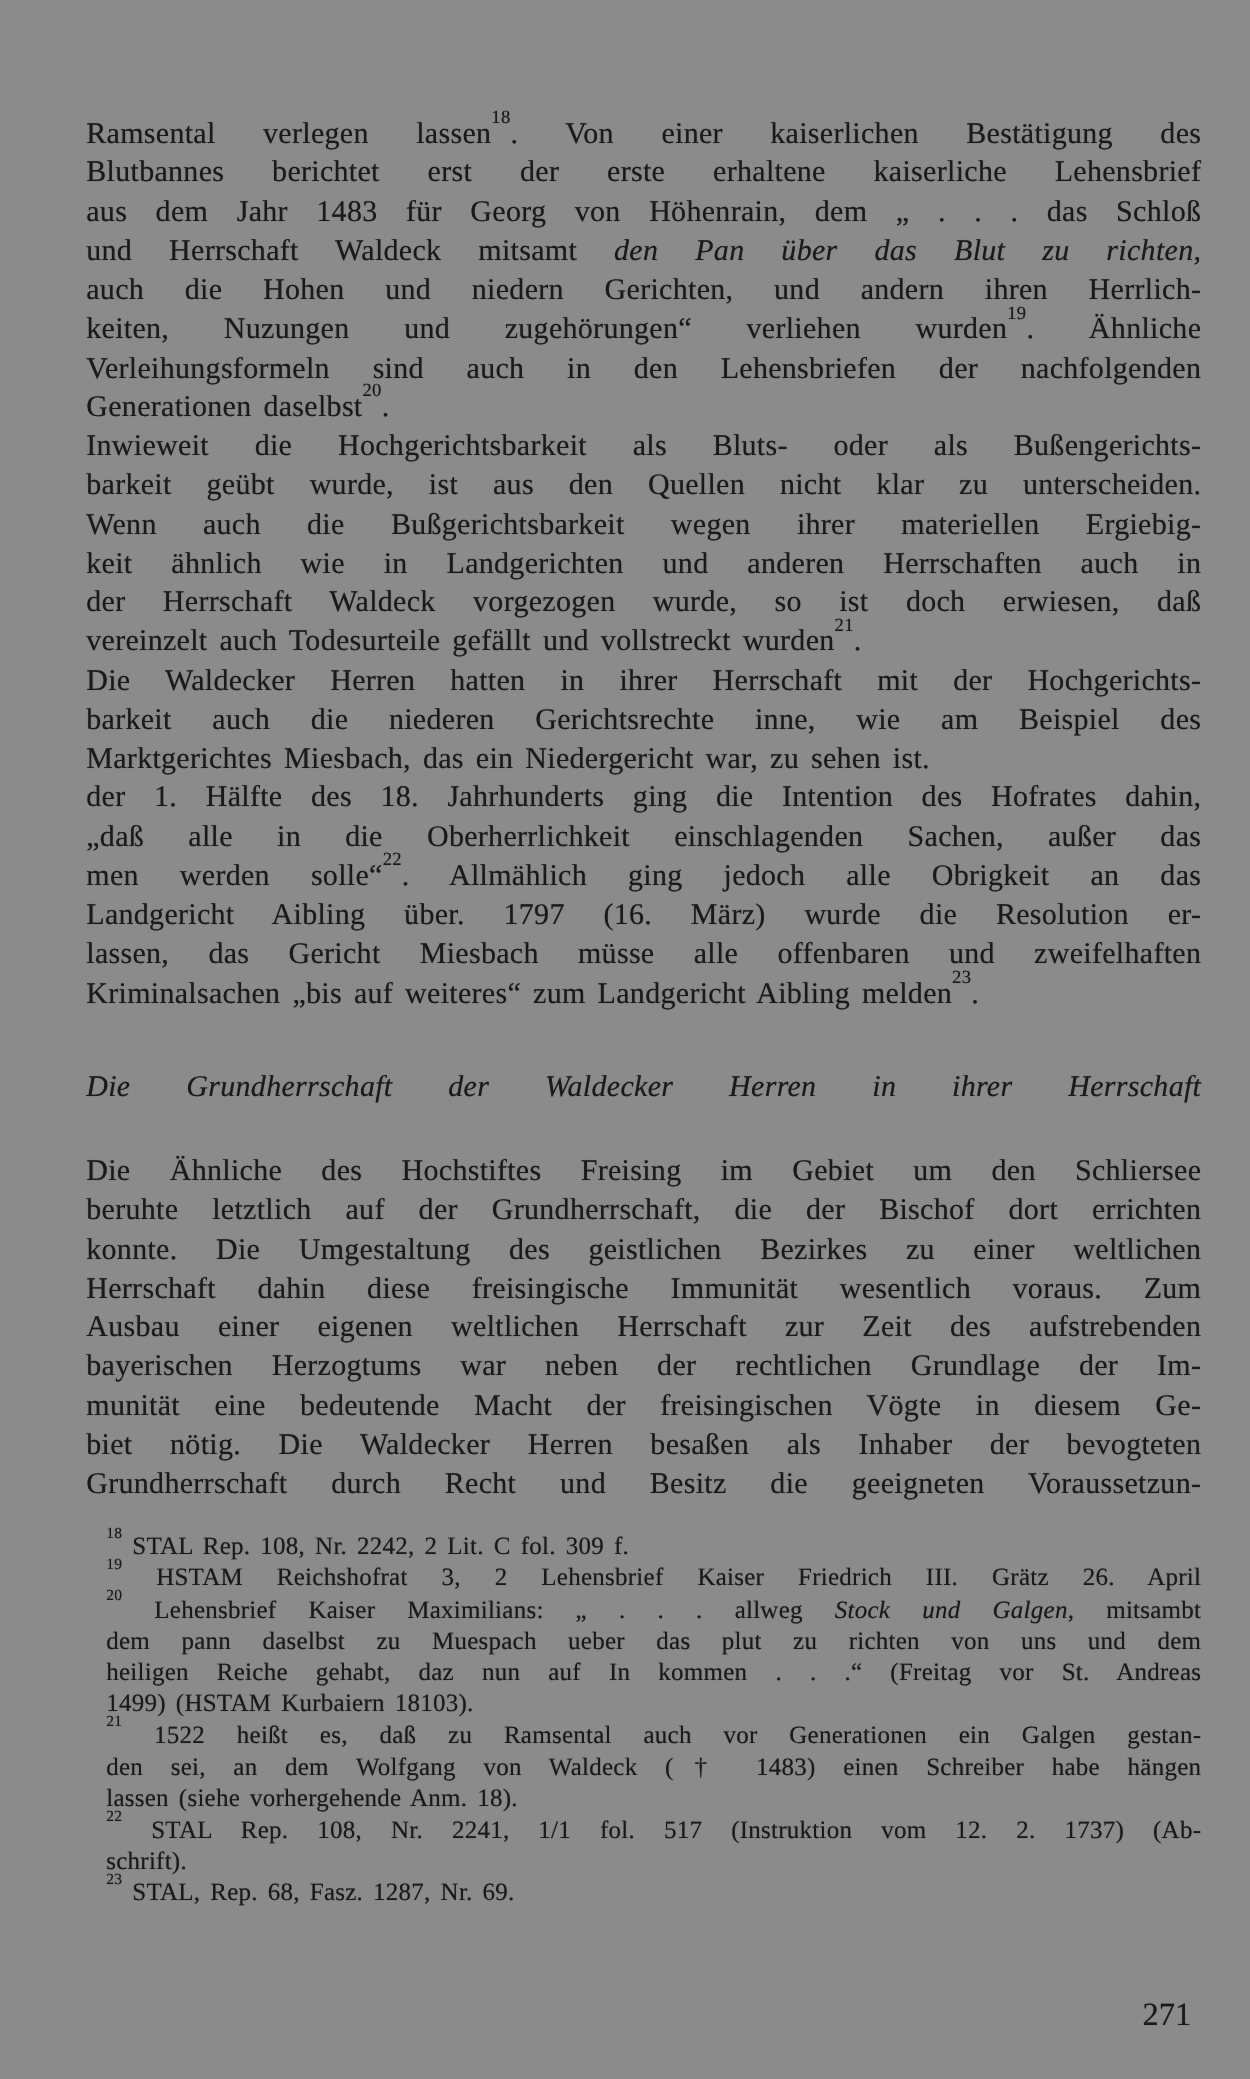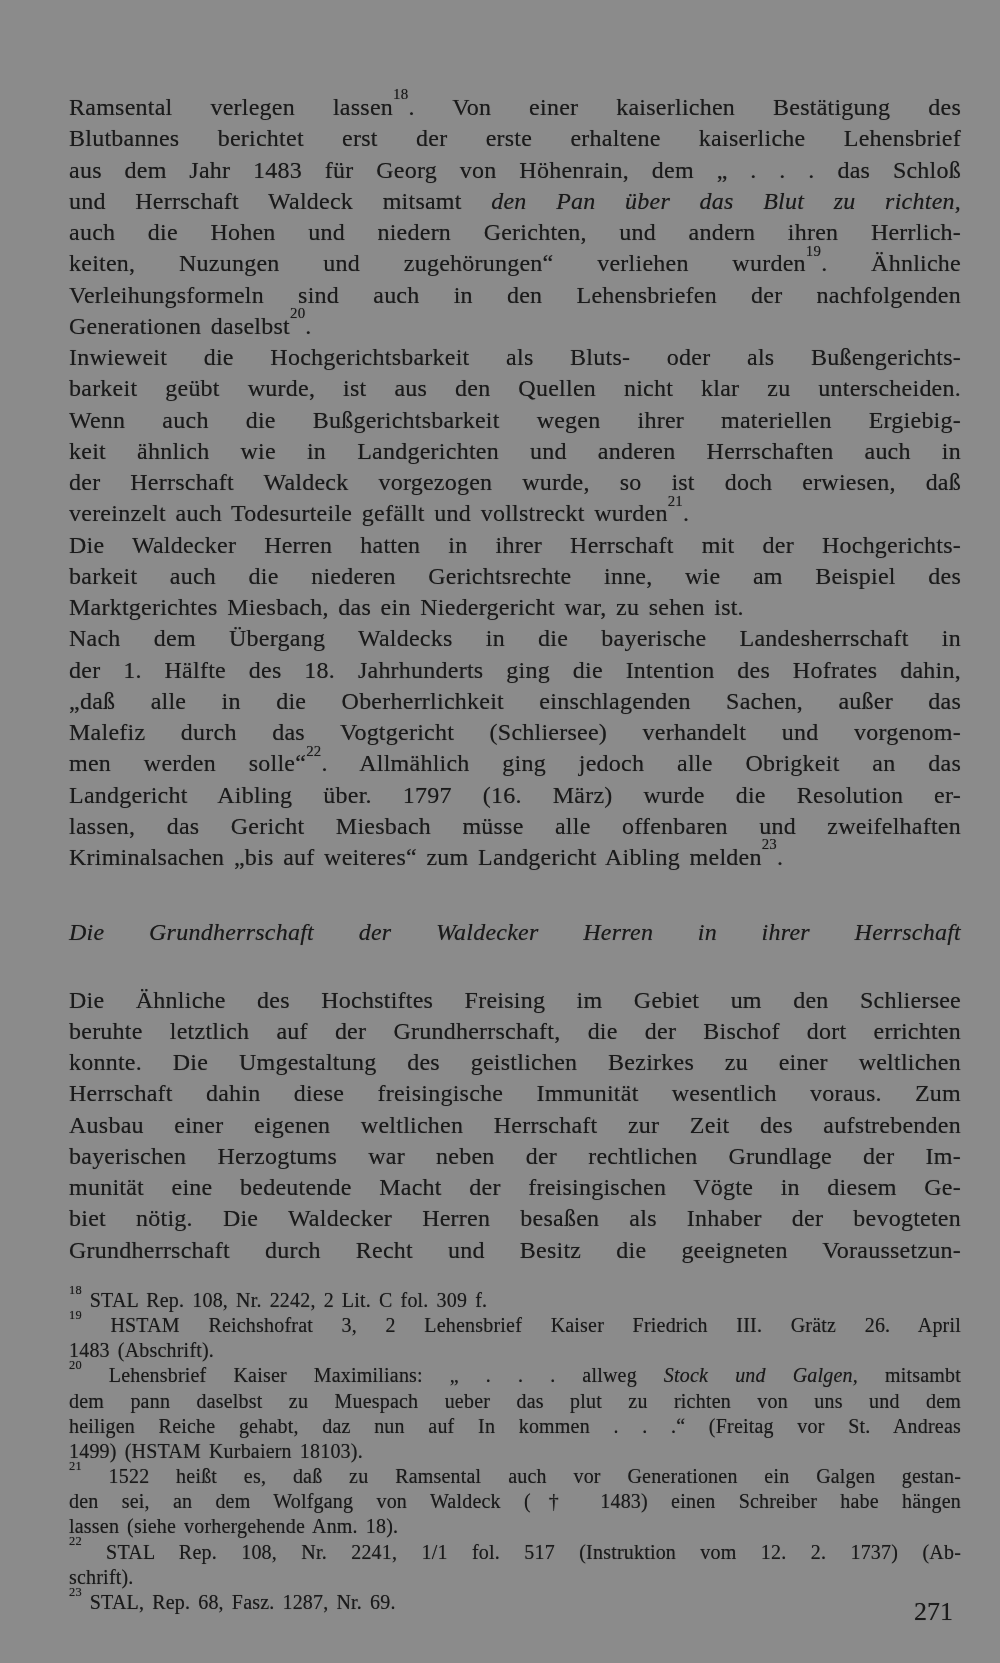--- a/index.html
+++ b/index.html
@@ -14,21 +14,21 @@
   .line {
     text-align: justify;
     text-align-last: justify;
     text-shadow: 0 0 0.7px rgba(22,22,22,0.55);
     letter-spacing: 0.01em;
   }
   .block.para .line, .block.heading .line {
     font-size: 24px; line-height: 31.25px; height: 31.25px;
   }
   .block.heading { margin-top: 44px; margin-bottom: 36px; font-style: italic; }
-  .footnotes-sec { margin-top: 22px; }
+  .footnotes-sec { margin-top: 22px; margin-left: 16px; }
   .block.footnote .line { font-size: 20px; line-height: 25.2px; height: 25.2px; }
   .line.last { text-align-last: left; word-spacing: 0.14em; }
   .i { font-style: italic; }
   sup { font-size: 0.62em; line-height: 0; position: relative; top: -0.45em; }
   .pagenum {
     position: absolute; top: 1597px; right: 47px;
     font-size: 26px; text-shadow: 0 0 0.7px rgba(22,22,22,0.55);
   }
 </style>
 </head>
@@ -54,24 +54,22 @@
           <div class="line"><span>keit ähnlich wie in Landgerichten und anderen Herrschaften auch in</span></div>
           <div class="line"><span>der Herrschaft Waldeck vorgezogen wurde, so ist doch erwiesen, daß</span></div>
           <div class="line last"><span>vereinzelt auch Todesurteile gefällt und vollstreckt wurden</span><sup>21</sup><span>.</span></div>
         </div>
         <div class="block para">
           <div class="line"><span>Die Waldecker Herren hatten in ihrer Herrschaft mit der Hochgerichts-</span></div>
           <div class="line"><span>barkeit auch die niederen Gerichtsrechte inne, wie am Beispiel des</span></div>
           <div class="line last"><span>Marktgerichtes Miesbach, das ein Niedergericht war, zu sehen ist.</span></div>
         </div>
         <div class="block para">
-          <div class="line"><span>Nach dem Übergang Waldecks in die bayerische Landesherrschaft in</span></div>
           <div class="line"><span>der 1. Hälfte des 18. Jahrhunderts ging die Intention des Hofrates dahin,</span></div>
           <div class="line"><span>„daß alle in die Oberherrlichkeit einschlagenden Sachen, außer das</span></div>
-          <div class="line"><span>Malefiz durch das Vogtgericht (Schliersee) verhandelt und vorgenom-</span></div>
           <div class="line"><span>men werden solle“</span><sup>22</sup><span>. Allmählich ging jedoch alle Obrigkeit an das</span></div>
           <div class="line"><span>Landgericht Aibling über. 1797 (16. März) wurde die Resolution er-</span></div>
           <div class="line"><span>lassen, das Gericht Miesbach müsse alle offenbaren und zweifelhaften</span></div>
           <div class="line last"><span>Kriminalsachen „bis auf weiteres“ zum Landgericht Aibling melden</span><sup>23</sup><span>.</span></div>
         </div>
         <div class="block heading">
           <div class="line"><span class="i">Die Grundherrschaft der Waldecker Herren in ihrer Herrschaft</span></div>
         </div>
         <div class="block para">
           <div class="line"><span>Die Ähnliche des Hochstiftes Freising im Gebiet um den Schliersee</span></div>
@@ -84,21 +82,20 @@
           <div class="line"><span>biet nötig. Die Waldecker Herren besaßen als Inhaber der bevogteten</span></div>
           <div class="line"><span>Grundherrschaft durch Recht und Besitz die geeigneten Voraussetzun-</span></div>
         </div>
       </div>
     <section class="footnotes-sec">
         <div class="block footnote">
           <div class="line last"><sup>18</sup><span> STAL Rep. 108, Nr. 2242, 2 Lit. C fol. 309 f.</span></div>
         </div>
         <div class="block footnote">
           <div class="line"><sup>19</sup><span> HSTAM Reichshofrat 3, 2 Lehensbrief Kaiser Friedrich III. Grätz 26. April</span></div>
-          <div class="line last"><span>1483 (Abschrift).</span></div>
         </div>
         <div class="block footnote">
           <div class="line"><sup>20</sup><span> Lehensbrief Kaiser Maximilians: „ . . . allweg </span><span class="i">Stock und Galgen,</span><span> mitsambt</span></div>
           <div class="line"><span>dem pann daselbst zu Muespach ueber das plut zu richten von uns und dem</span></div>
           <div class="line"><span>heiligen Reiche gehabt, daz nun auf In kommen . . .“ (Freitag vor St. Andreas</span></div>
           <div class="line last"><span>1499) (HSTAM Kurbaiern 18103).</span></div>
         </div>
         <div class="block footnote">
           <div class="line"><sup>21</sup><span> 1522 heißt es, daß zu Ramsental auch vor Generationen ein Galgen gestan-</span></div>
           <div class="line"><span>den sei, an dem Wolfgang von Waldeck († 1483) einen Schreiber habe hängen</span></div>

